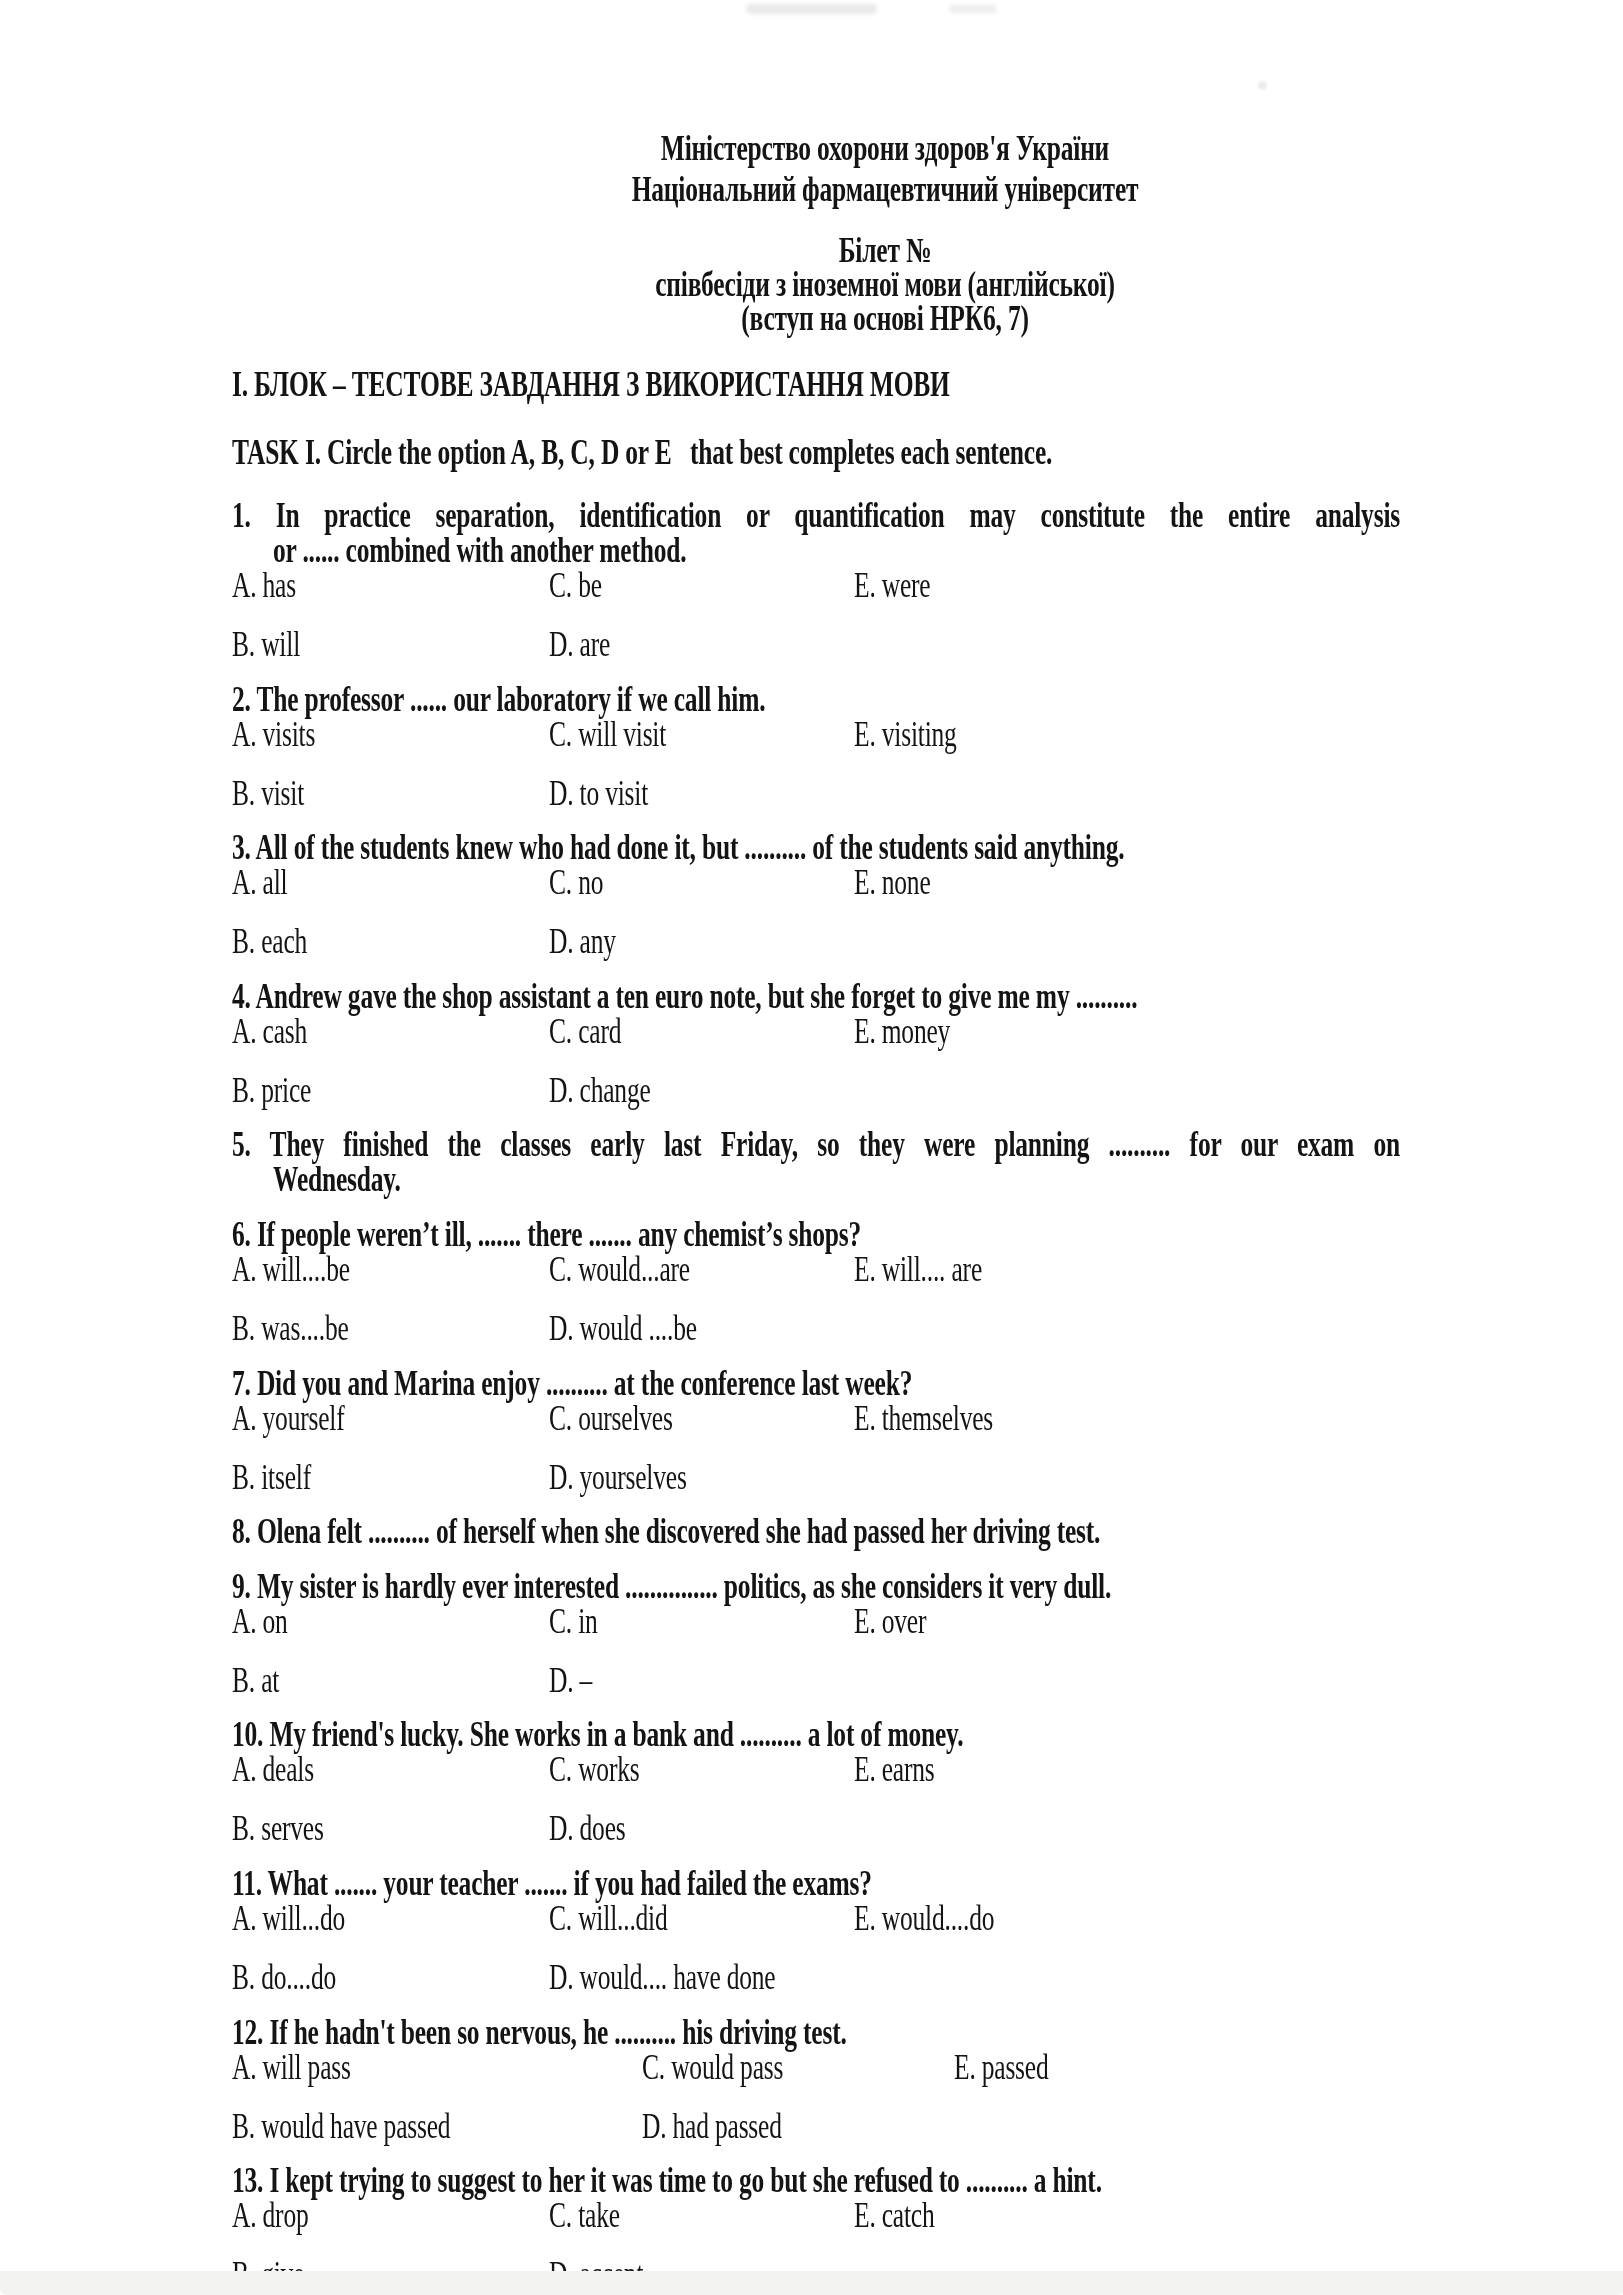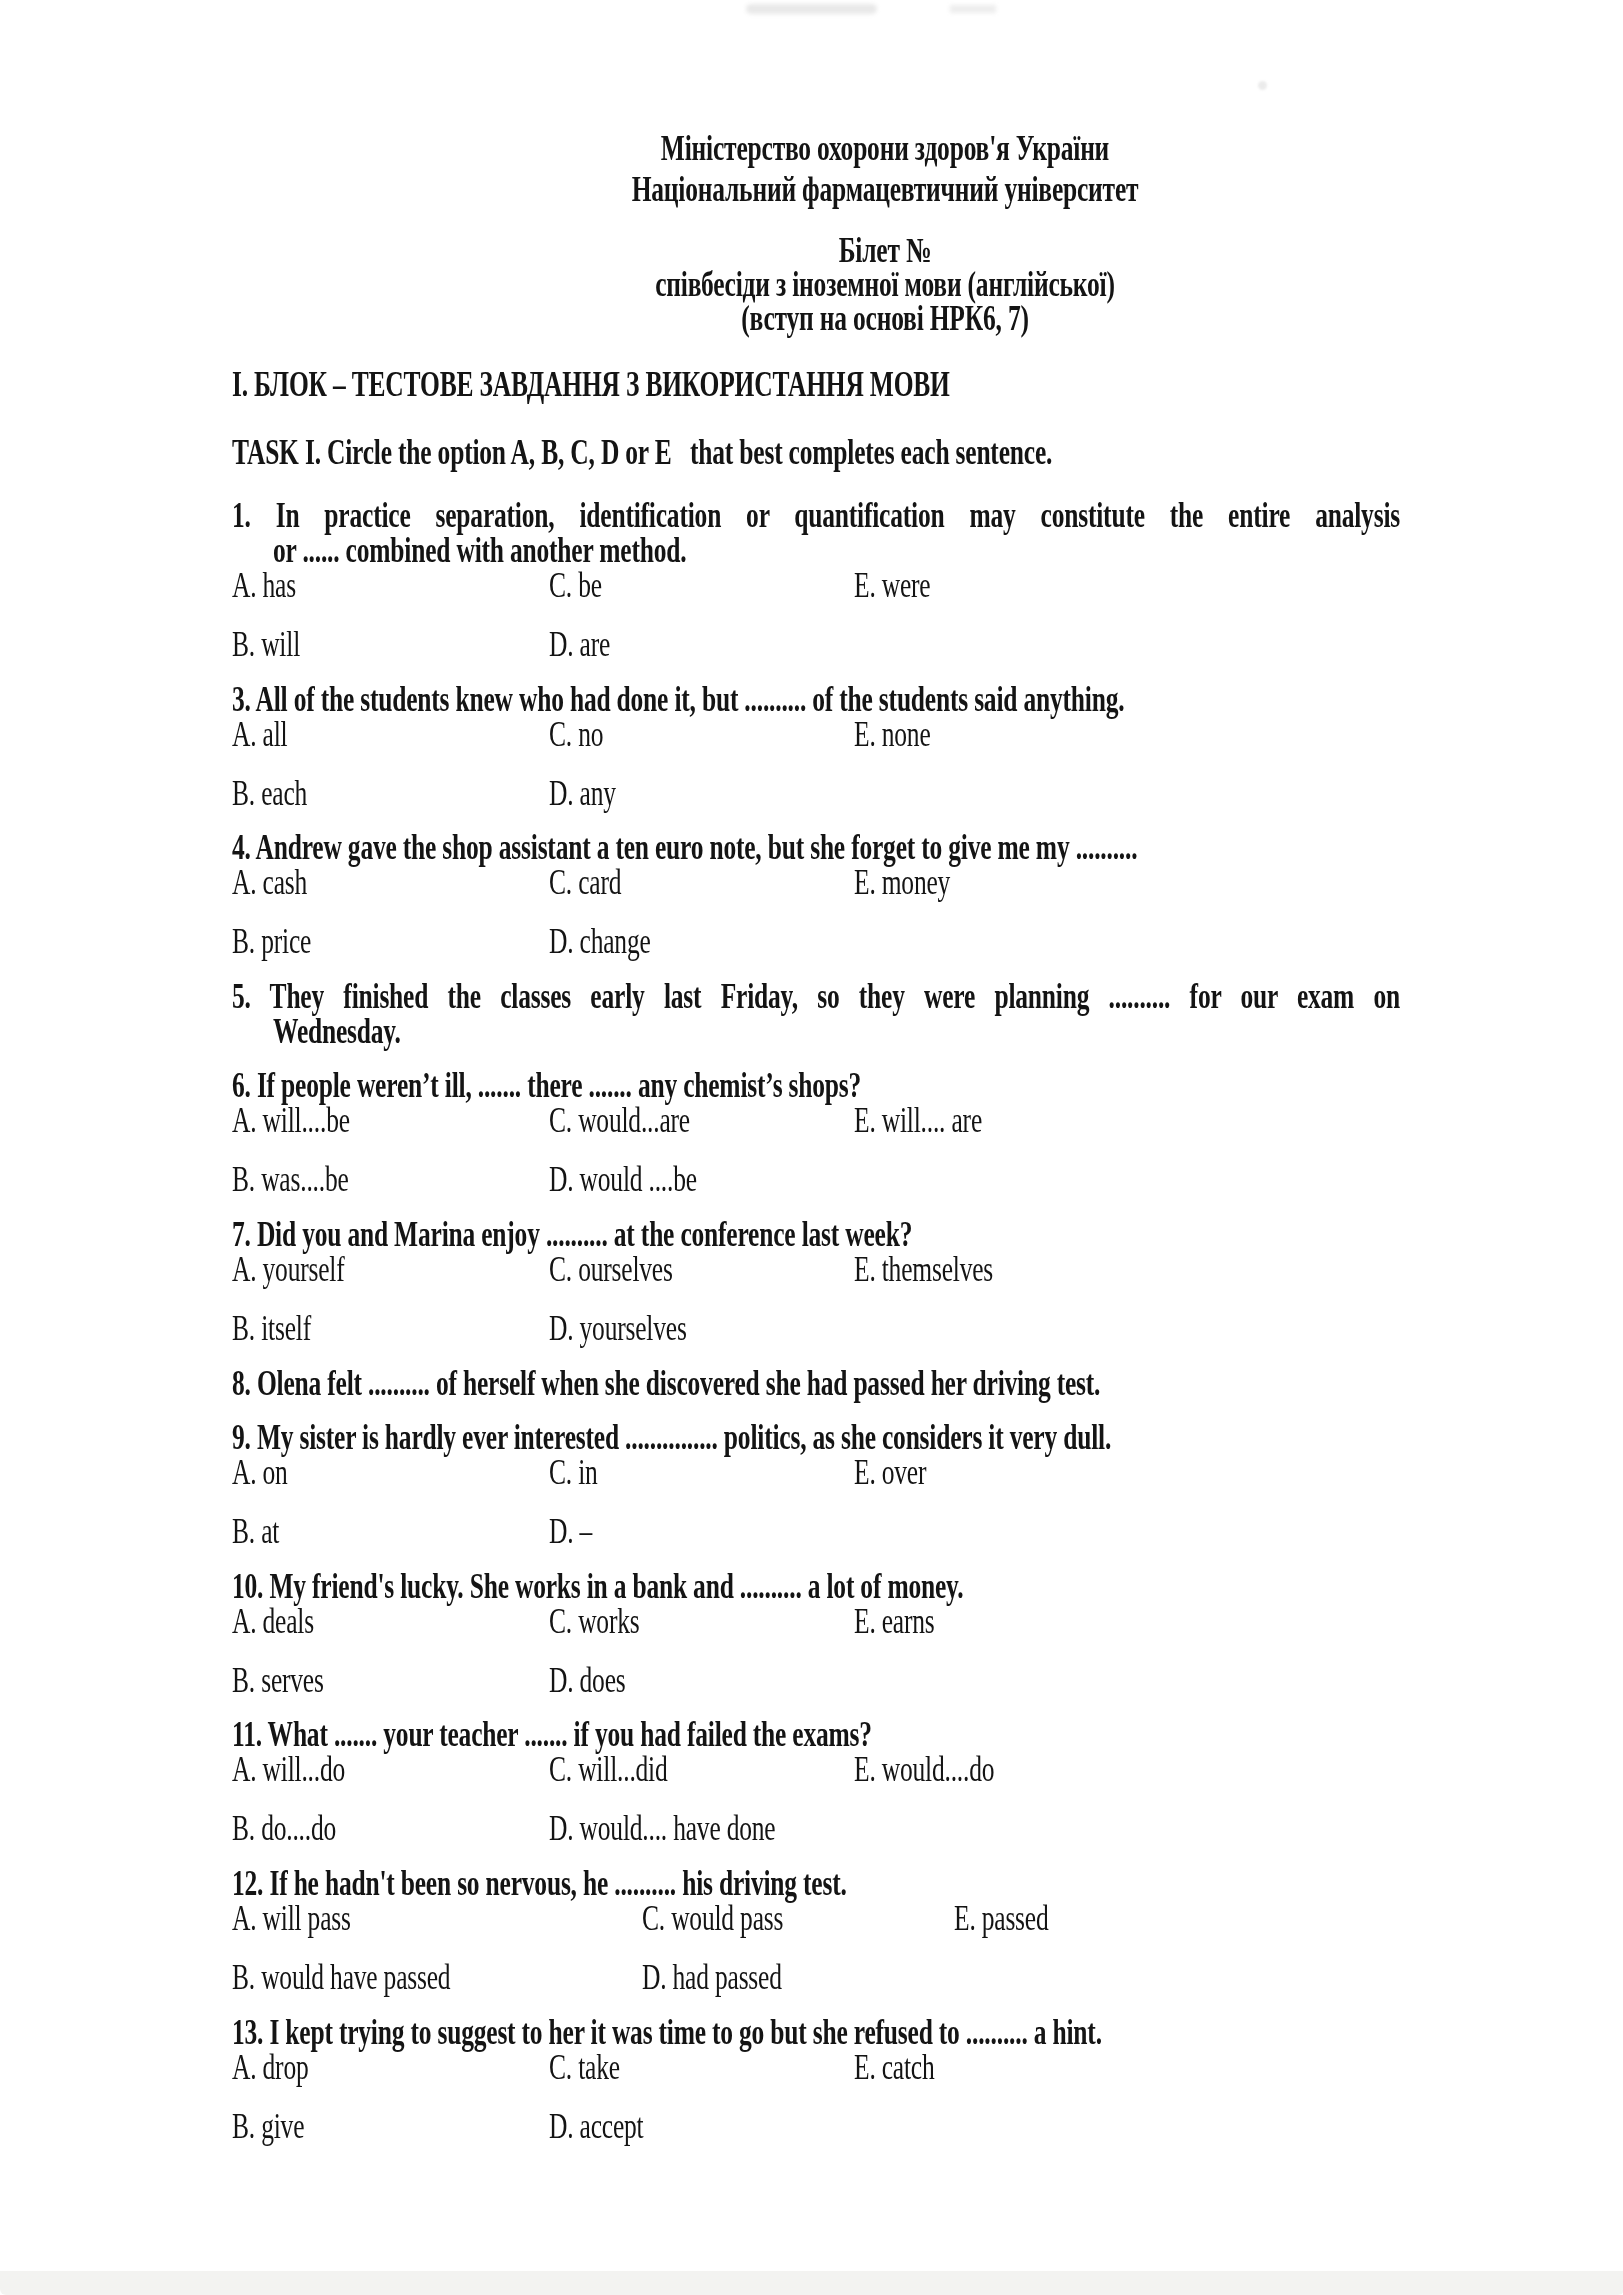--- a/index.html
+++ b/index.html
@@ -95,20 +95,30 @@
         <div class="ln qline cont">or ...... combined with another method.</div>
         <div class="opts">
           <div class="ln opt">A. has</div>
           <div class="ln opt">C. be</div>
           <div class="ln opt">E. were</div>
           <div class="ln opt">B. will</div>
           <div class="ln opt">D. are</div>
         </div>
       </section>
 
+      <section class="qb">
+        <div class="ln qline">2. The professor ...... our laboratory if we call him.</div>
+        <div class="opts">
+          <div class="ln opt">A. visits</div>
+          <div class="ln opt">C. will visit</div>
+          <div class="ln opt">E. visiting</div>
+          <div class="ln opt">B. visit</div>
+          <div class="ln opt">D. to visit</div>
+        </div>
+      </section>
 
       <section class="qb">
         <div class="ln qline">3. All of the students knew who had done it, but .......... of the students said anything.</div>
         <div class="opts">
           <div class="ln opt">A. all</div>
           <div class="ln opt">C. no</div>
           <div class="ln opt">E. none</div>
           <div class="ln opt">B. each</div>
           <div class="ln opt">D. any</div>
         </div>

